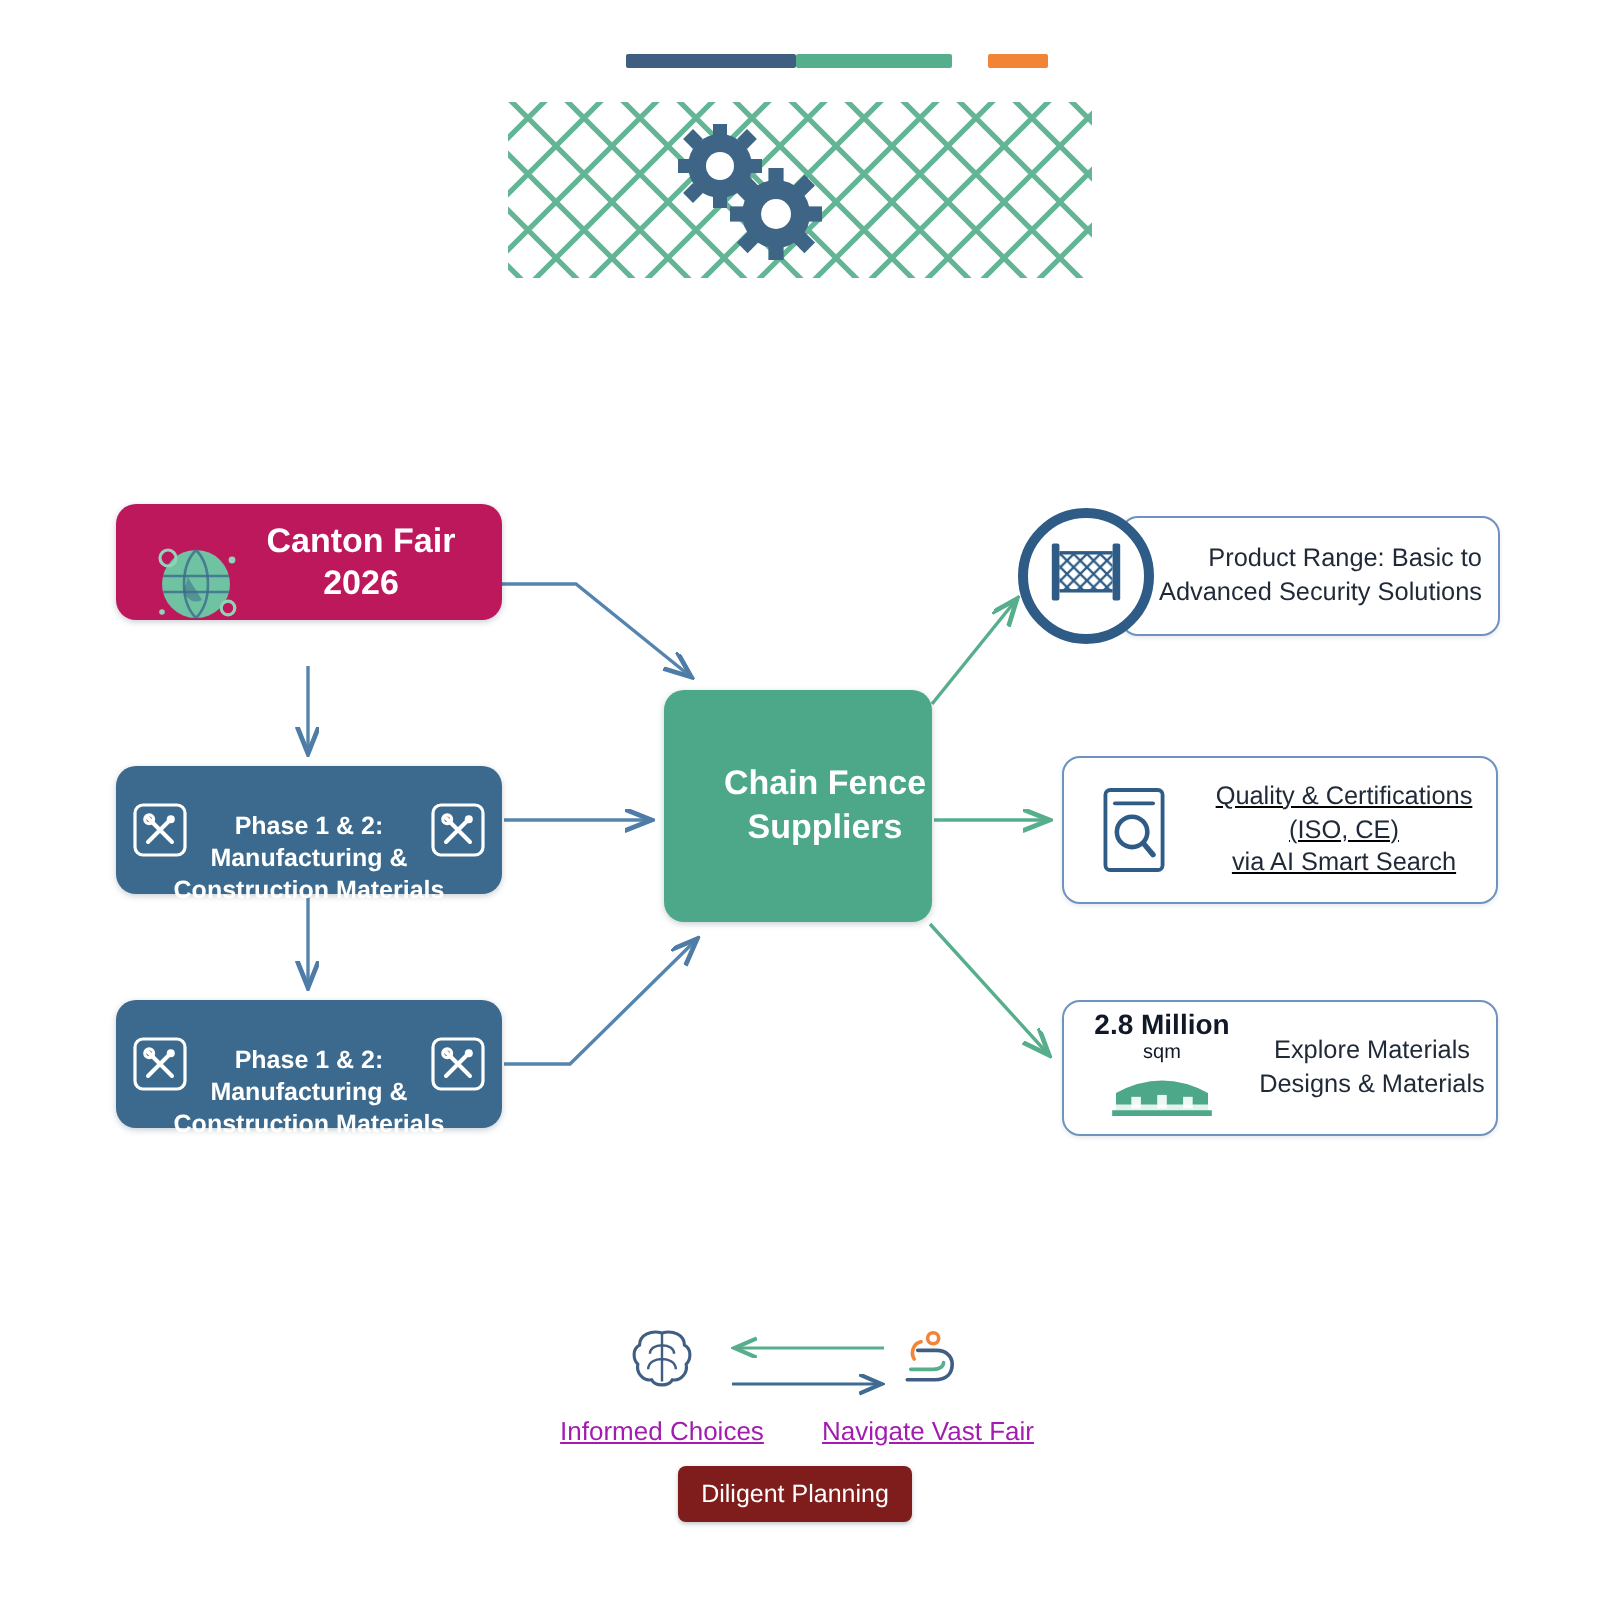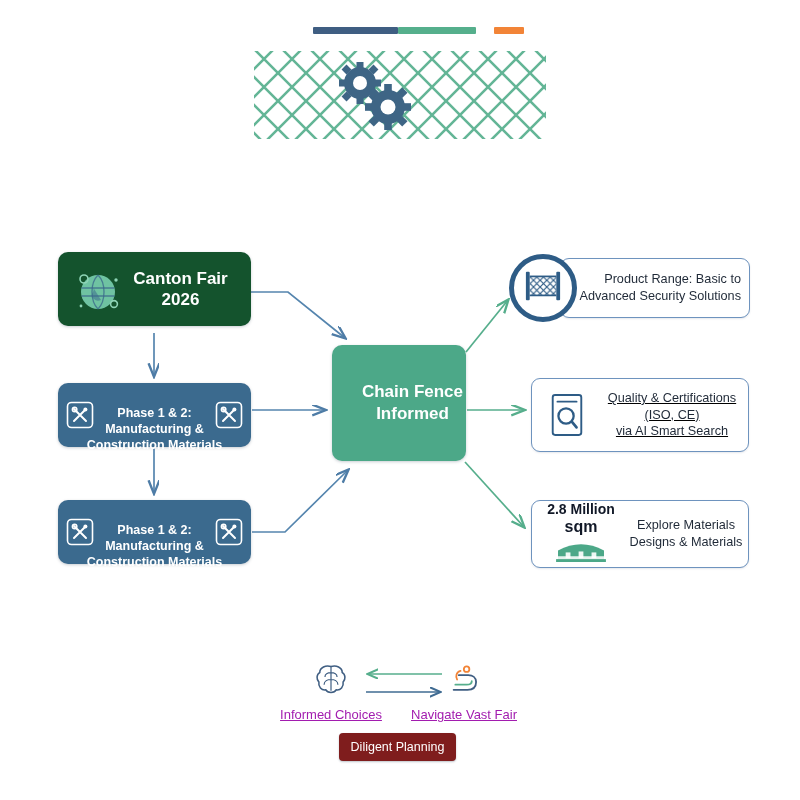--- a/index.html
+++ b/index.html
@@ -27,22 +27,22 @@
   .node{
     position:absolute;
     border-radius:10px;
     box-sizing:border-box;
     display:flex;align-items:center;justify-content:center;
     color:#FFFFFF;
     text-align:center;
     box-shadow:0 1px 3px rgba(40,60,80,.25);
   }
   #node-canton{
-    left:58px;top:252px;width:193px;height:74px;
-    background:#14532d;
+    left:58px;top:252px;width:193px;height:58px;
+    background:#be185d;
   }
   #node-canton .label{font-size:17px;font-weight:bold;line-height:1.25;margin-left:52px;}
 
   .node-phase{
     width:193px;height:64px;background:#3B6A8E;
     font-size:12.5px;font-weight:bold;line-height:1.3;
   }
   #node-phase-1{left:58px;top:383px;}
   #node-phase-2{left:58px;top:500px;}
   .node-phase .label{padding:0 20px;margin-top:28px;}
@@ -79,21 +79,21 @@
     box-sizing:border-box;
   }
 
   .card-icon{width:50px;height:56px;flex:0 0 auto;display:flex;align-items:center;justify-content:center;margin-left:10px;}
 
   .space-stat{
     flex:0 0 auto;width:86px;display:flex;flex-direction:column;
     align-items:center;justify-content:center;margin-left:6px;
   }
   .space-stat .big{font-size:14px;font-weight:bold;color:#111827;line-height:1.1;}
-  .space-stat .sub{font-size:16px;font-weight:bold;color:#111827;margin-top:1px;}
+  .space-stat .sub{font-size:10px;font-weight:normal;color:#111827;margin-top:1px;}
   .space-stat .hall{margin-top:3px;}
 
   
   .foot-item{position:absolute;display:flex;flex-direction:column;align-items:center;}
   #foot-informed{left:272px;top:662px;width:118px;}
   #foot-navigate{left:405px;top:662px;width:118px;}
   .foot-label{font-size:13px;color:#a21caf;margin-top:6px;white-space:nowrap;text-decoration:underline;}
   #foot-arrows{position:absolute;left:362px;top:666px;width:84px;height:40px;}
 
   #btn-planning{
@@ -248,21 +248,21 @@
         <path d="M8 8 L20 20 M20 8 L8 20" stroke="#FFFFFF" stroke-width="2" stroke-linecap="round"></path>
         <circle cx="8.6" cy="8.6" r="2.2" fill="none" stroke="#FFFFFF" stroke-width="1.6"></circle>
         <circle cx="19.4" cy="8.6" r="2" fill="#FFFFFF"></circle>
       </svg>
     </div>
   </div>
 
   <div class="node" id="node-center">
     <div class="label">
       <div>Chain Fence</div>
-      <div>Informed</div>
+      <div>Suppliers</div>
     </div>
   </div>
 
   <div class="card" id="card-product">
     <div class="card-text">
       <div>Product Range: Basic to</div>
       <div>Advanced Security Solutions</div>
     </div>
   </div>
   <div class="icon-badge">

